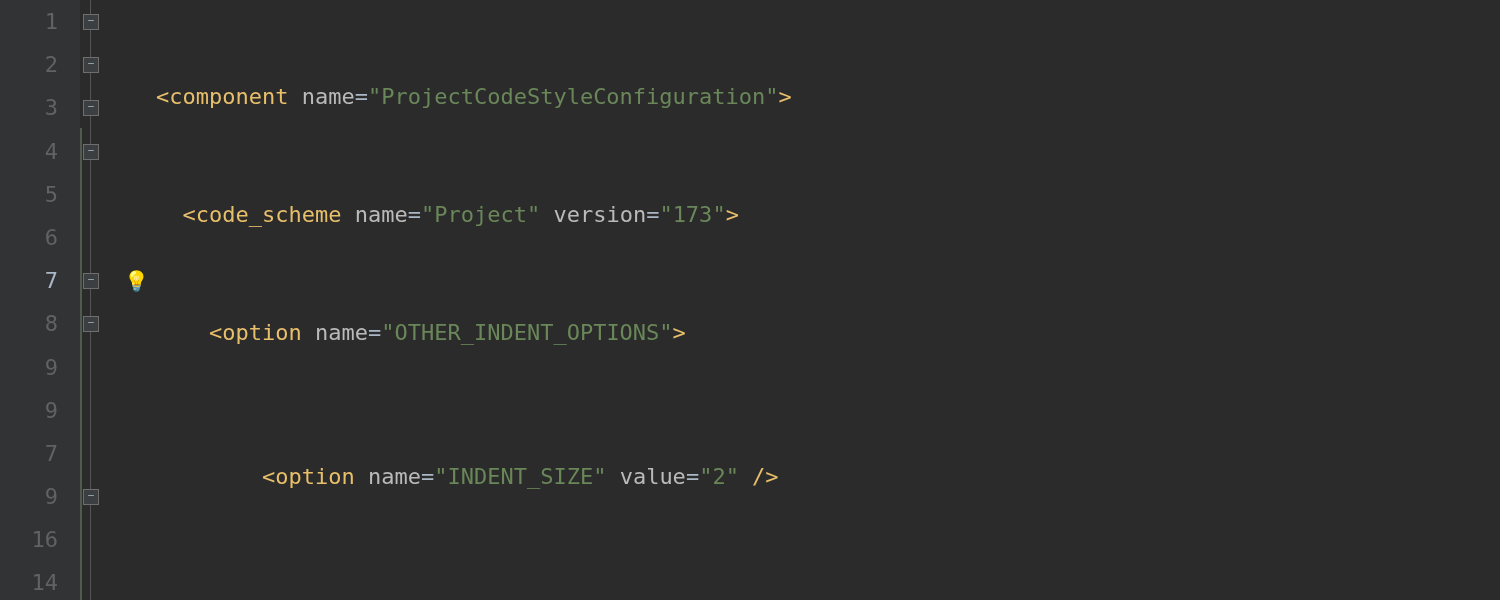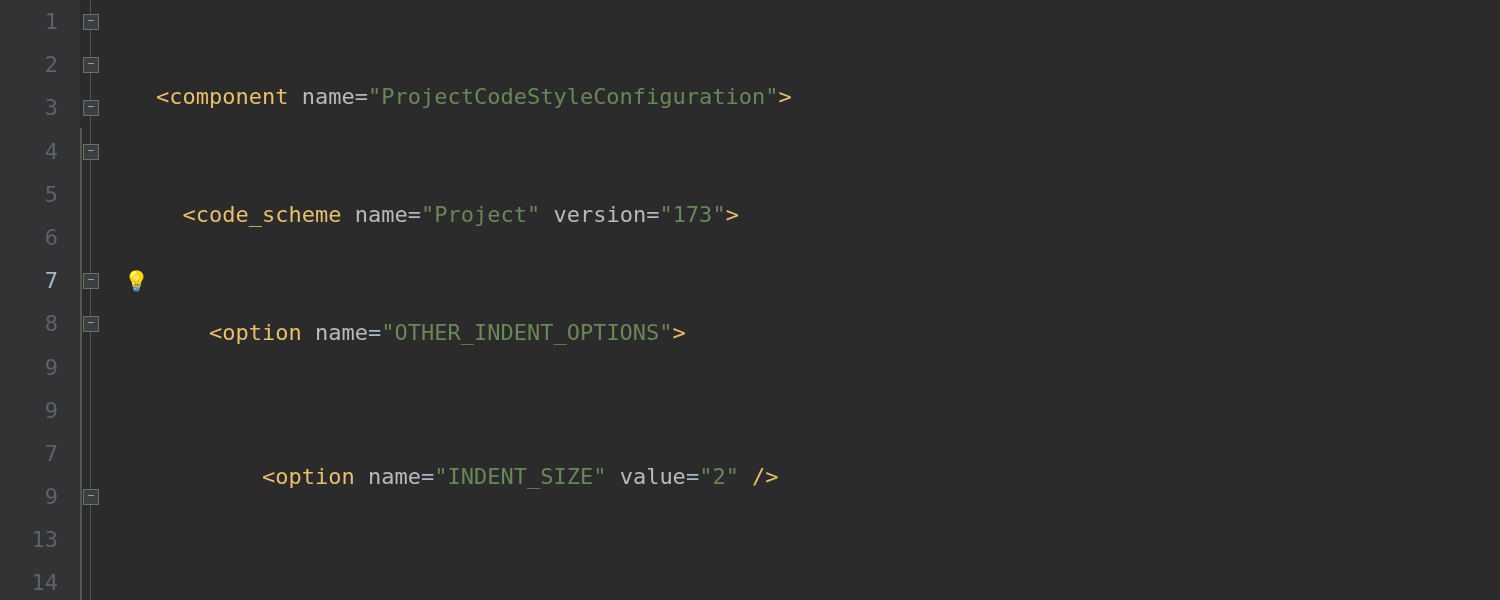--- a/index.html
+++ b/index.html
@@ -33,21 +33,21 @@
       <div class="ln">3</div>
       <div class="ln">4</div>
       <div class="ln">5</div>
       <div class="ln">6</div>
       <div class="ln active">7</div>
       <div class="ln">8</div>
       <div class="ln">9</div>
       <div class="ln">9</div>
       <div class="ln">7</div>
       <div class="ln">9</div>
-      <div class="ln">13</div>
+      <div class="ln">16</div>
       <div class="ln">14</div>
     </div>
   <div class="fold-col">
     <div class="fold-line"></div>
     <div class="fold-line2"></div>
     <div id="folds">
         <div class="fold-icon" style="top: 14px;">−</div>
         <div class="fold-icon" style="top: 57.2px;">−</div>
         <div class="fold-icon" style="top: 100.4px;">−</div>
         <div class="fold-icon" style="top: 143.6px;">−</div>

